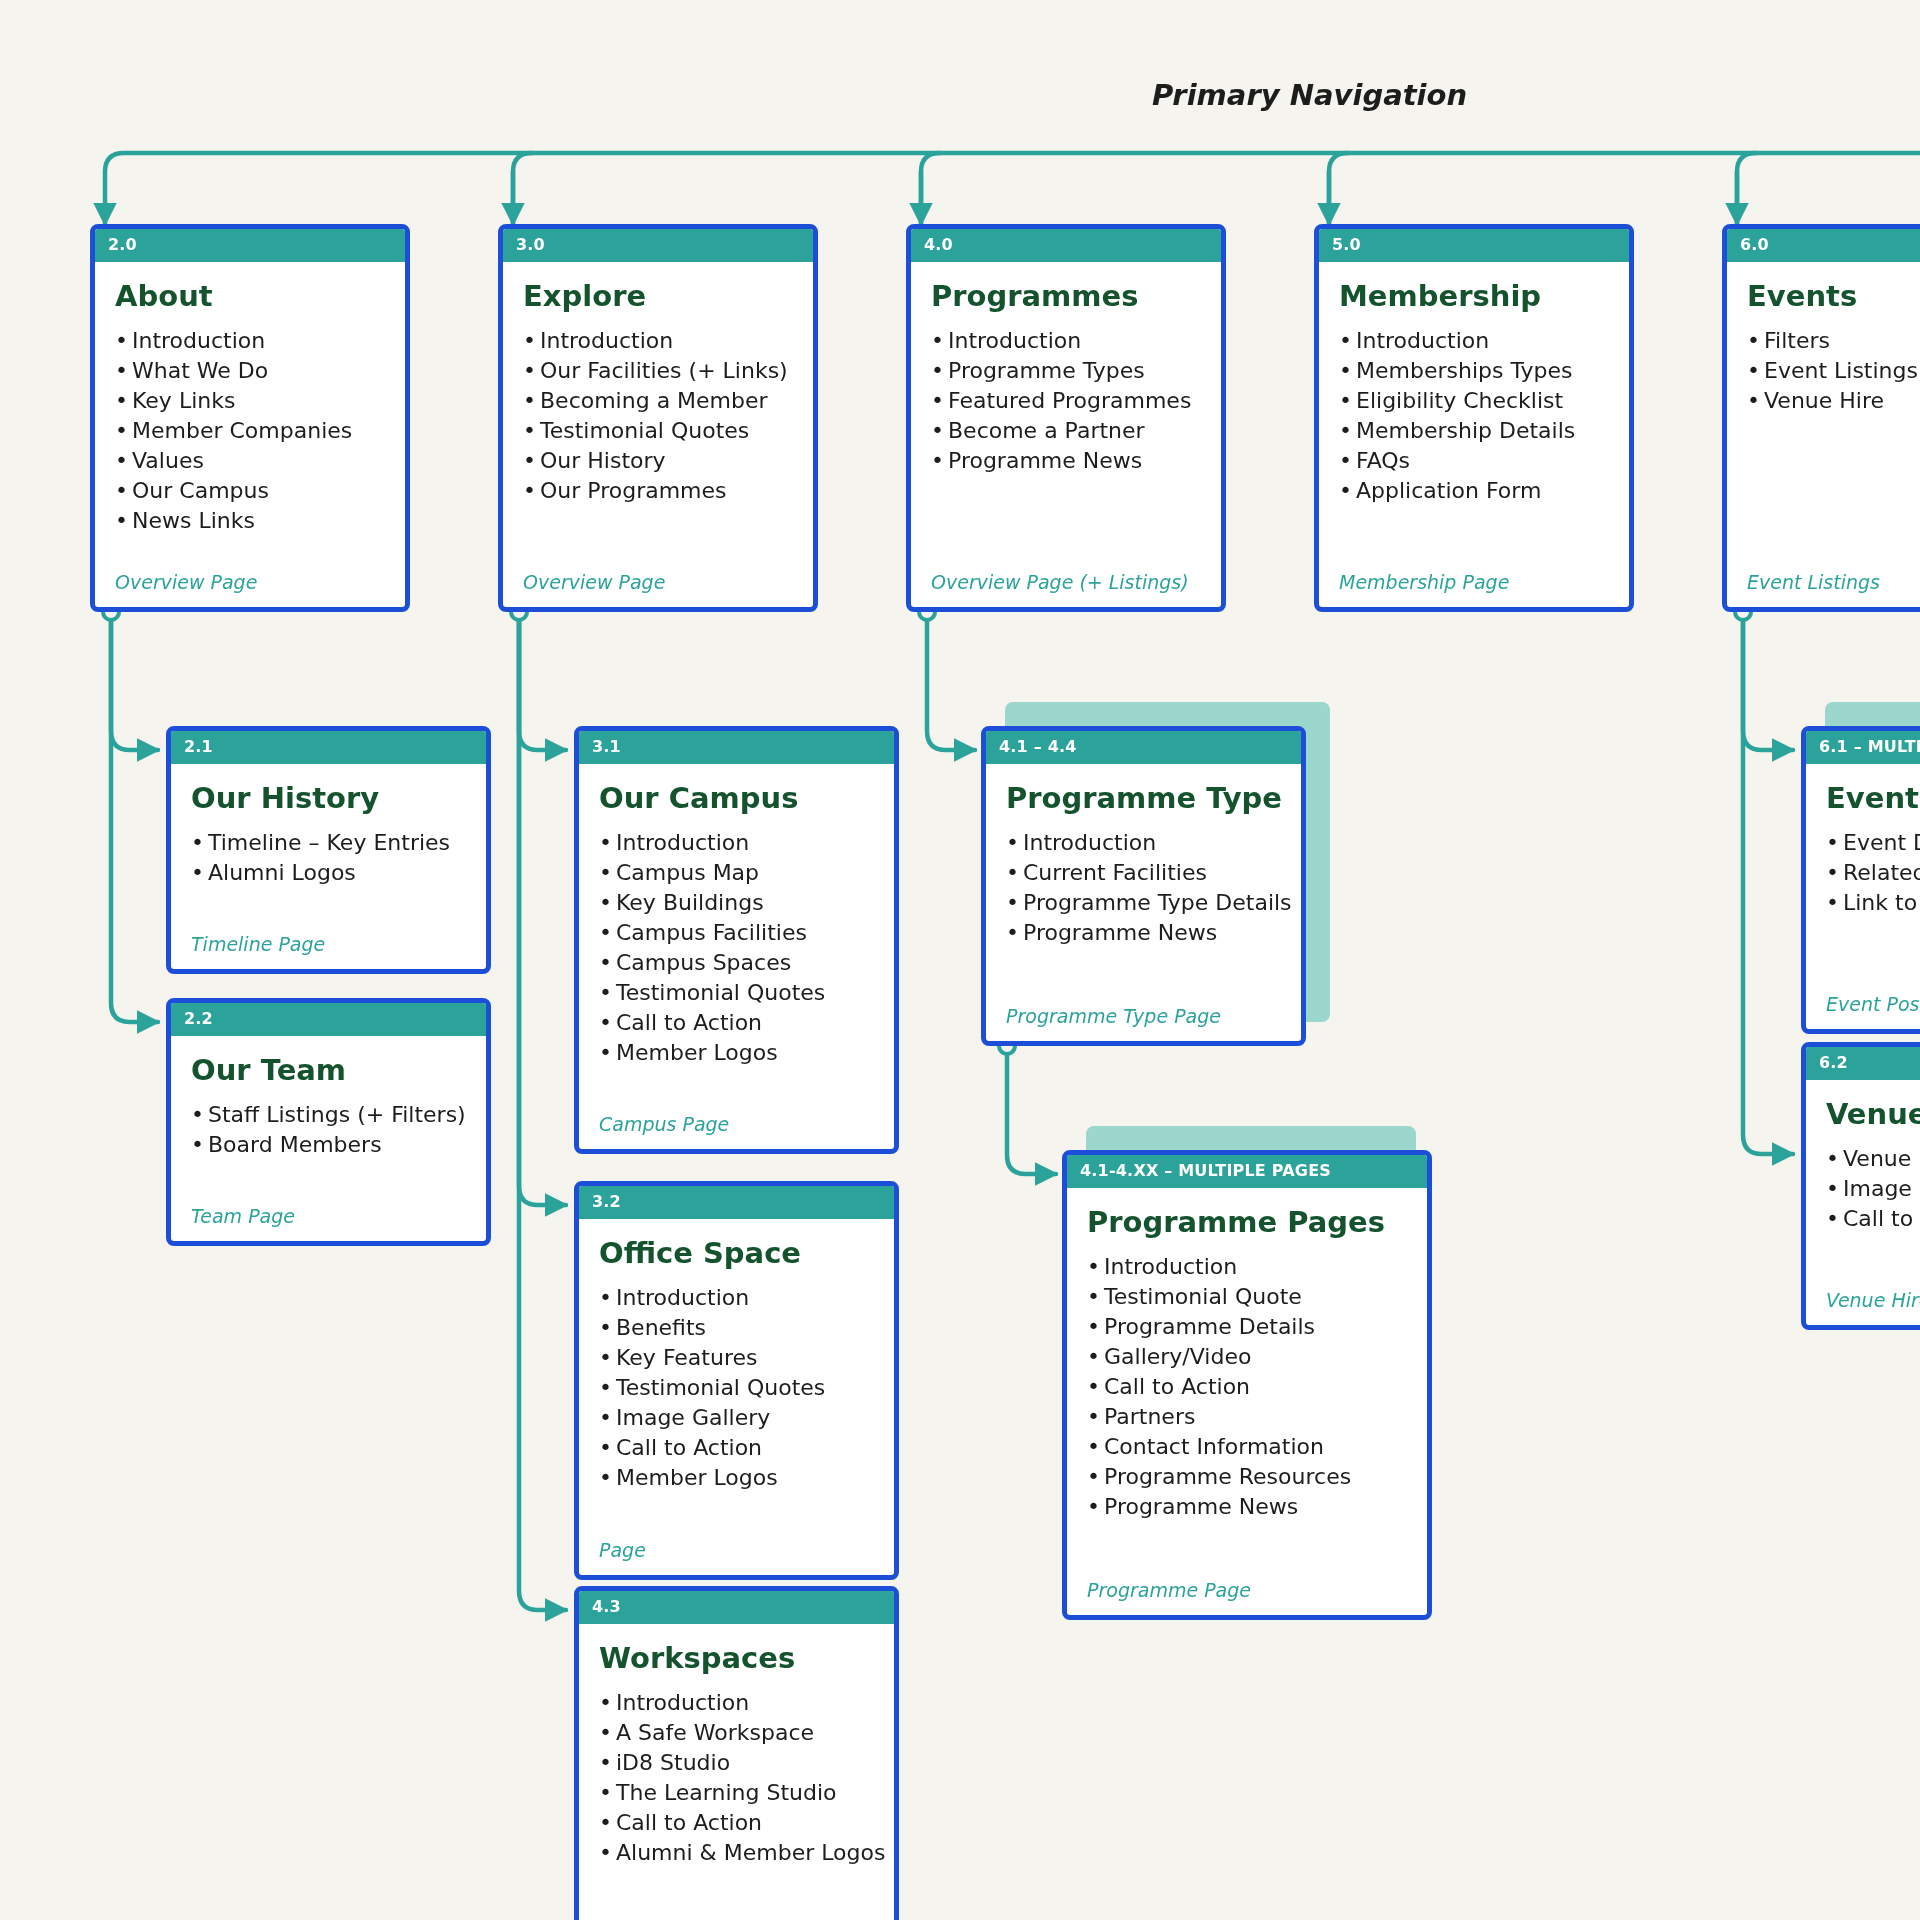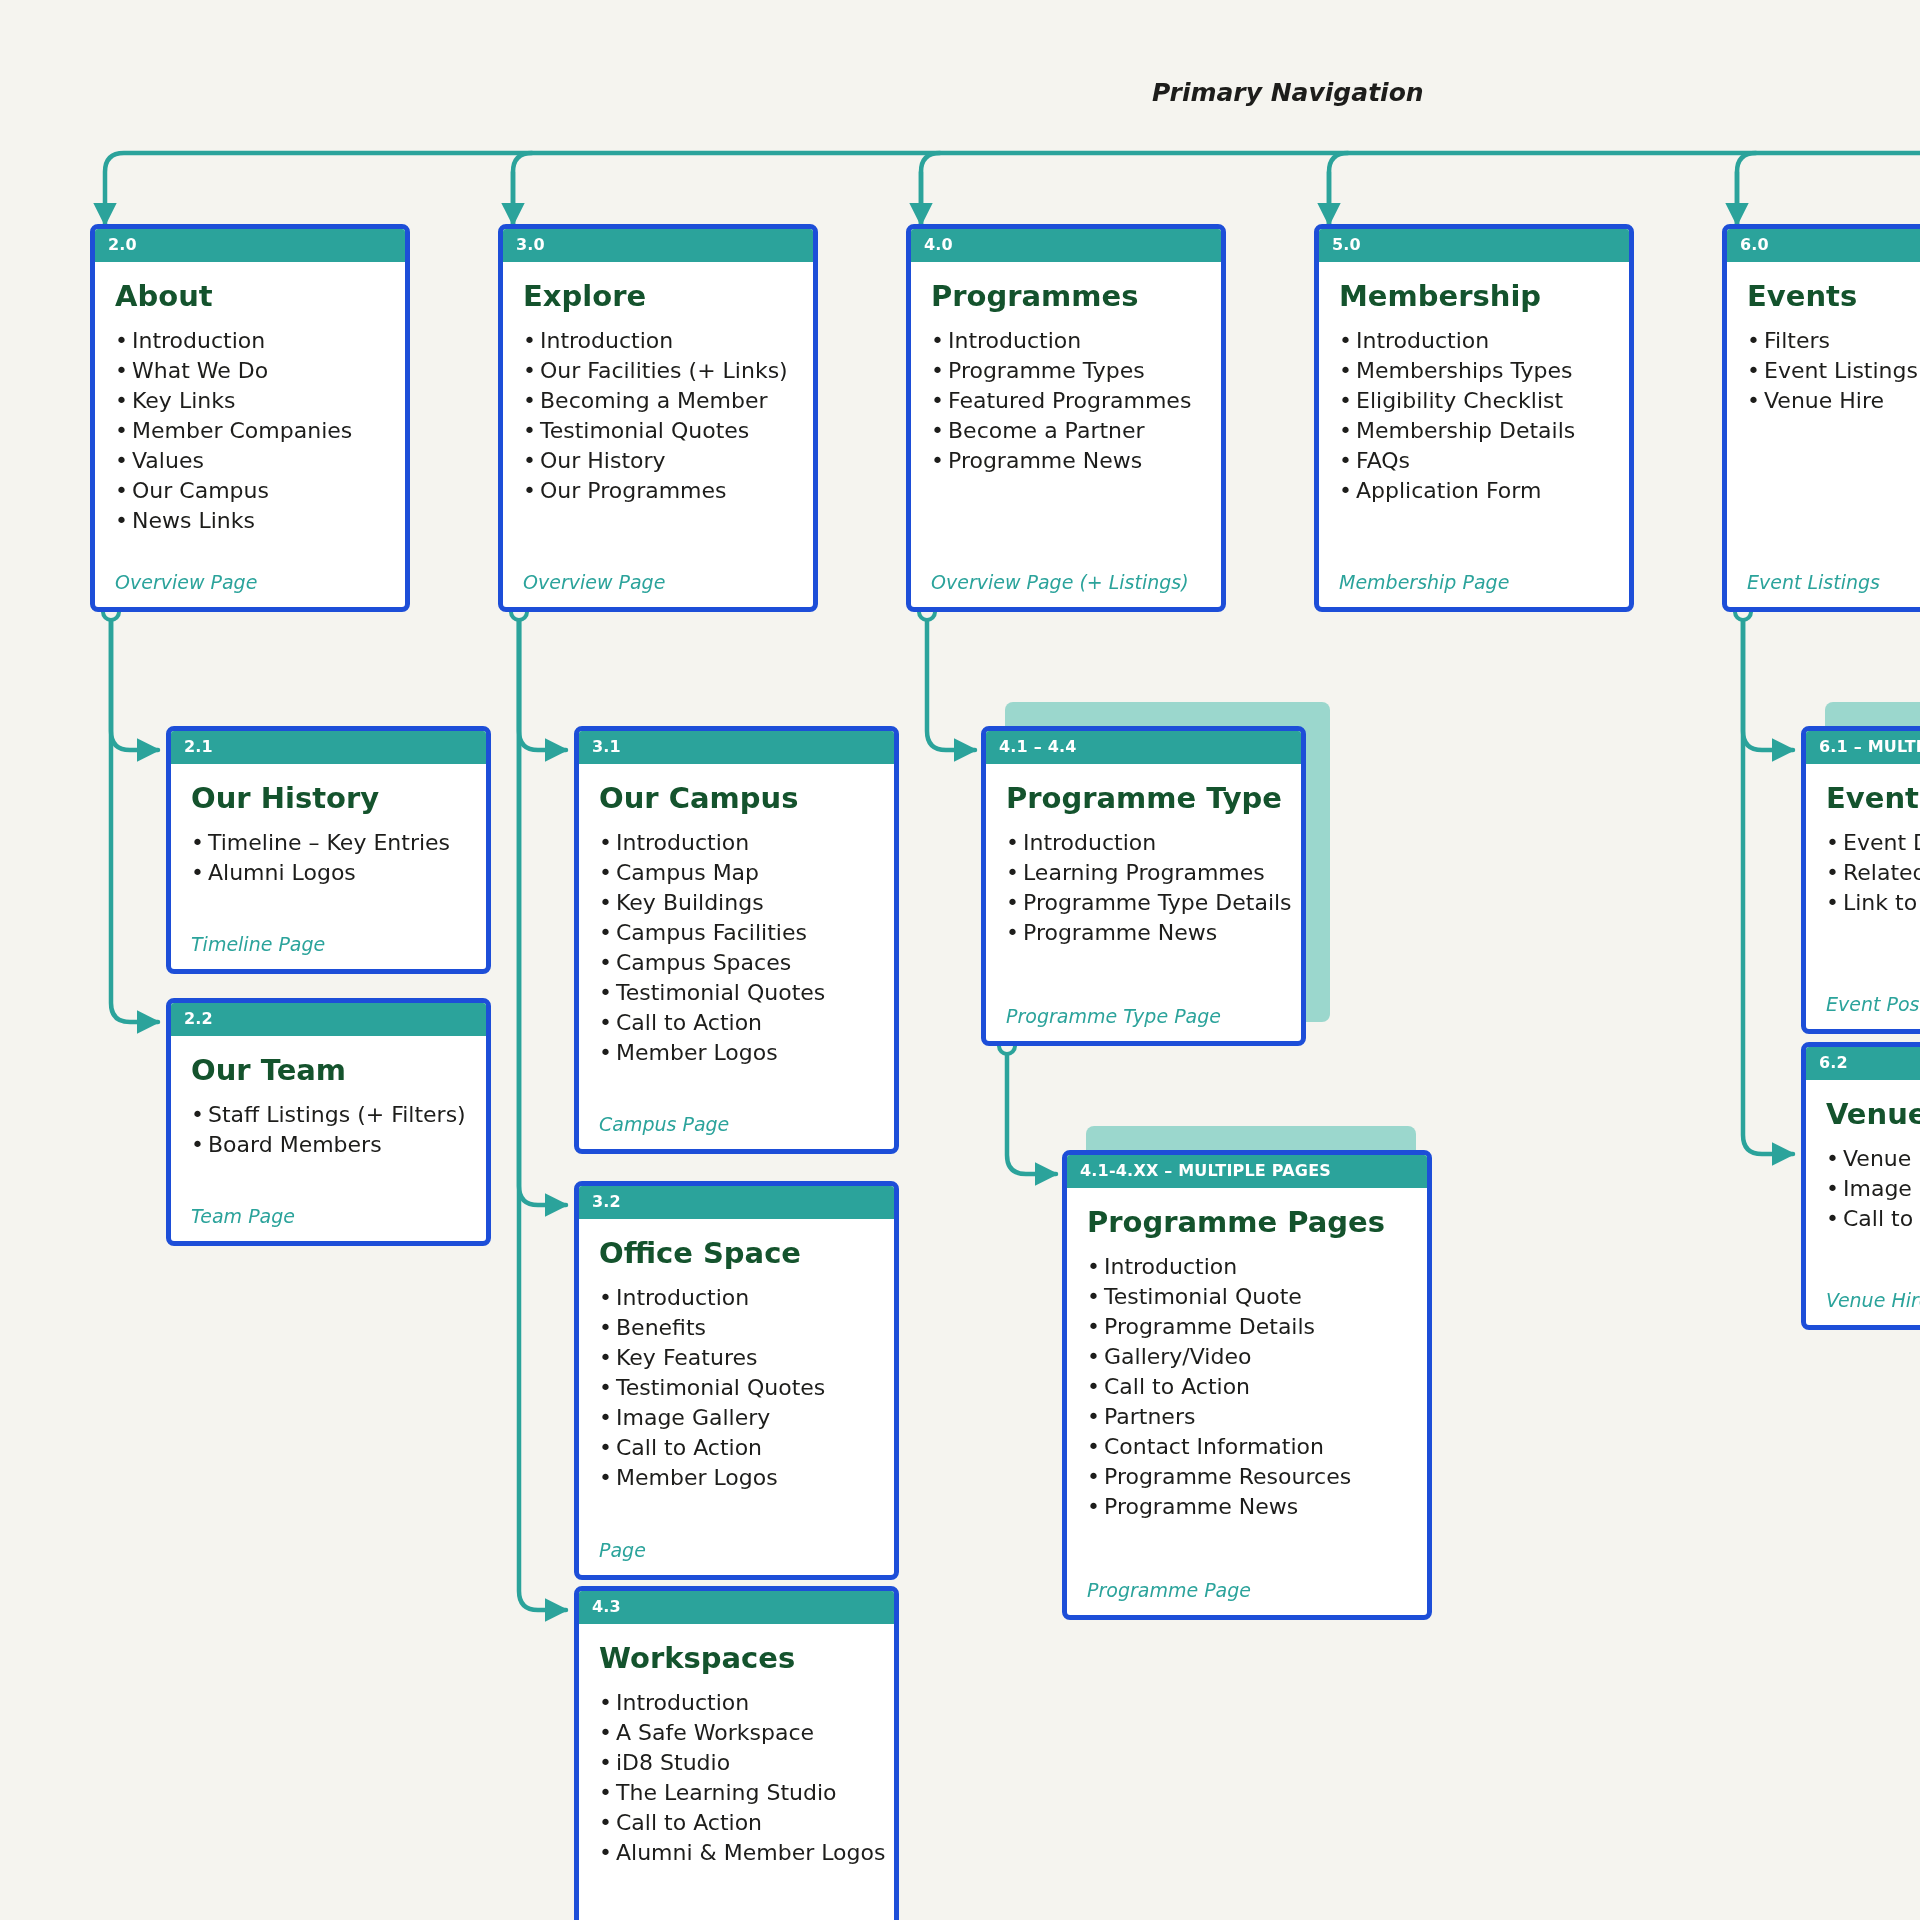--- a/index.html
+++ b/index.html
@@ -11,21 +11,21 @@
     overflow:hidden;
     position:relative;
   }
   #canvas{position:absolute;inset:0;width:1920px;height:1920px;}
   #wires{position:absolute;left:0;top:0;width:1920px;height:1920px;pointer-events:none;z-index:1;}
 
   .diagram-title{
     position:absolute;
     font-style:italic;
     font-weight:bold;
-    font-size:25px;
+    font-size:29px;
     color:#1d1d1b;
     white-space:nowrap;
     z-index:3;
   }
 
   
   .card{
     position:absolute;
     box-sizing:border-box;
     background:#ffffff;
@@ -301,21 +301,21 @@
     </div>
   </div>
 
   <div class="stack-ghost" style="left:1005px;top:702px;width:325px;height:320px;"></div>
   <div class="card" style="left:981px;top:726px;width:325px;height:320px;justify-content:center;">
     <div class="card-head">4.1 – 4.4</div>
     <div class="card-body">
       <div class="card-title">Programme Type</div>
       <ul class="card-list">
           <li>Introduction</li>
-          <li>Learning Programmes</li>
+          <li>Current Facilities</li>
           <li>Programme Type Details</li>
           <li>Programme News</li>
         </ul>
       <div class="card-foot">Programme Type Page</div>
     </div>
   </div>
 
   <div class="stack-ghost" style="left:1086px;top:1126px;width:330px;height:470px;"></div>
   <div class="card" style="left:1062px;top:1150px;width:370px;height:470px;">
     <div class="card-head">4.1-4.XX – MULTIPLE PAGES</div>

